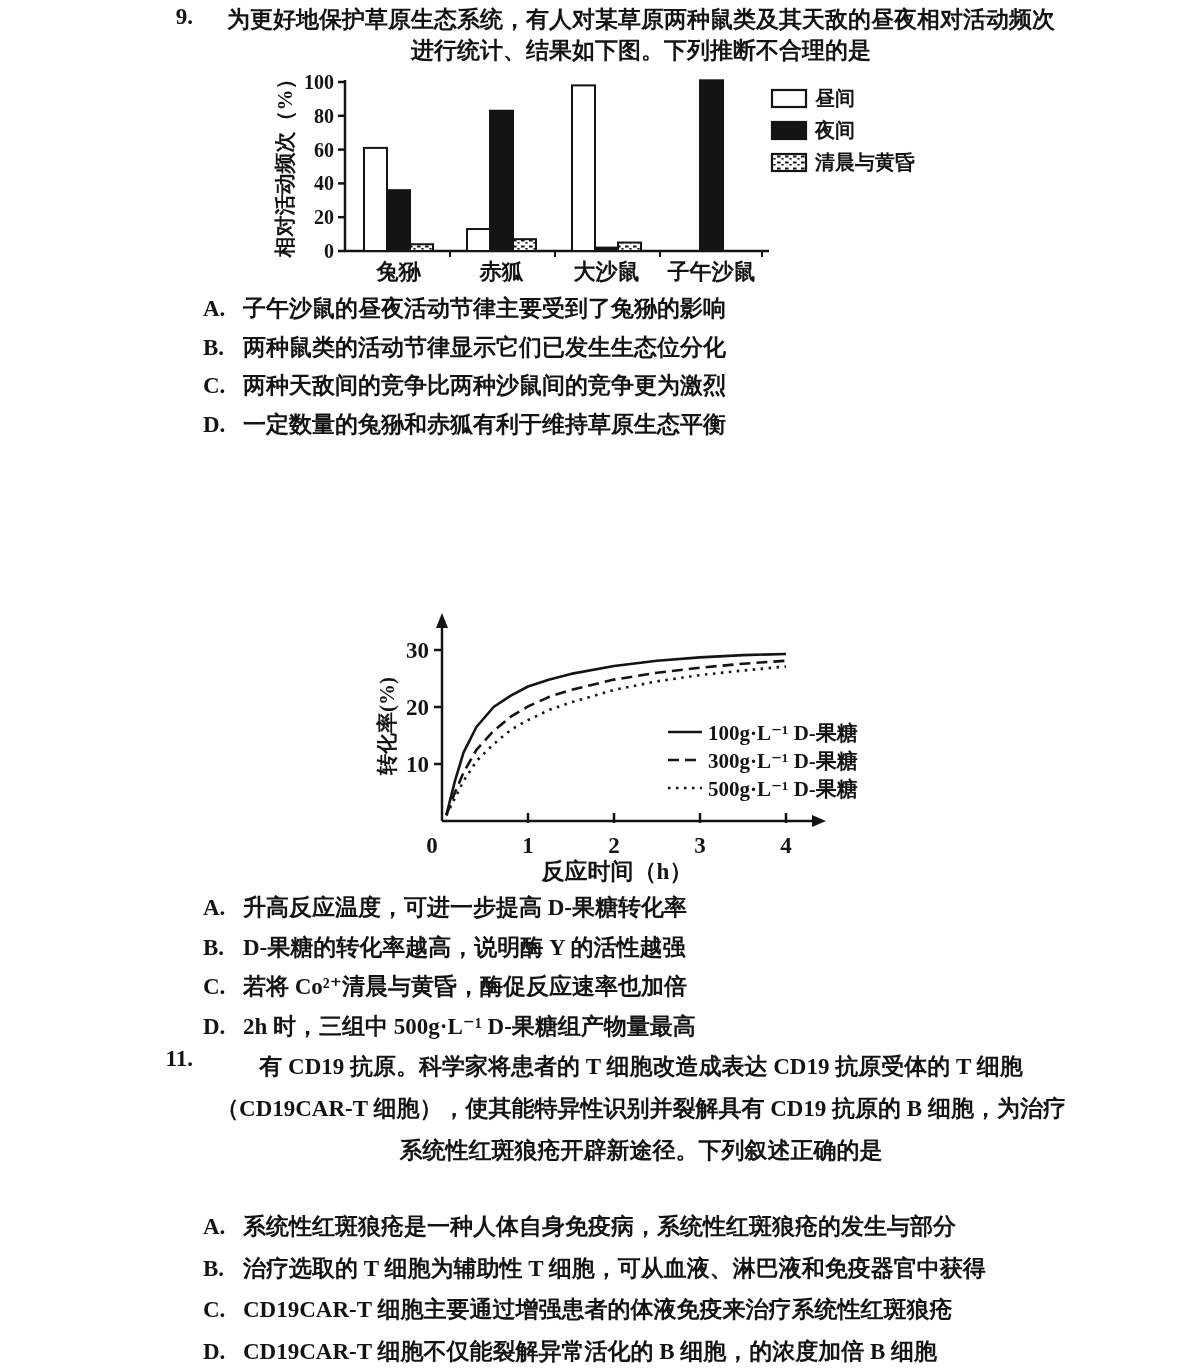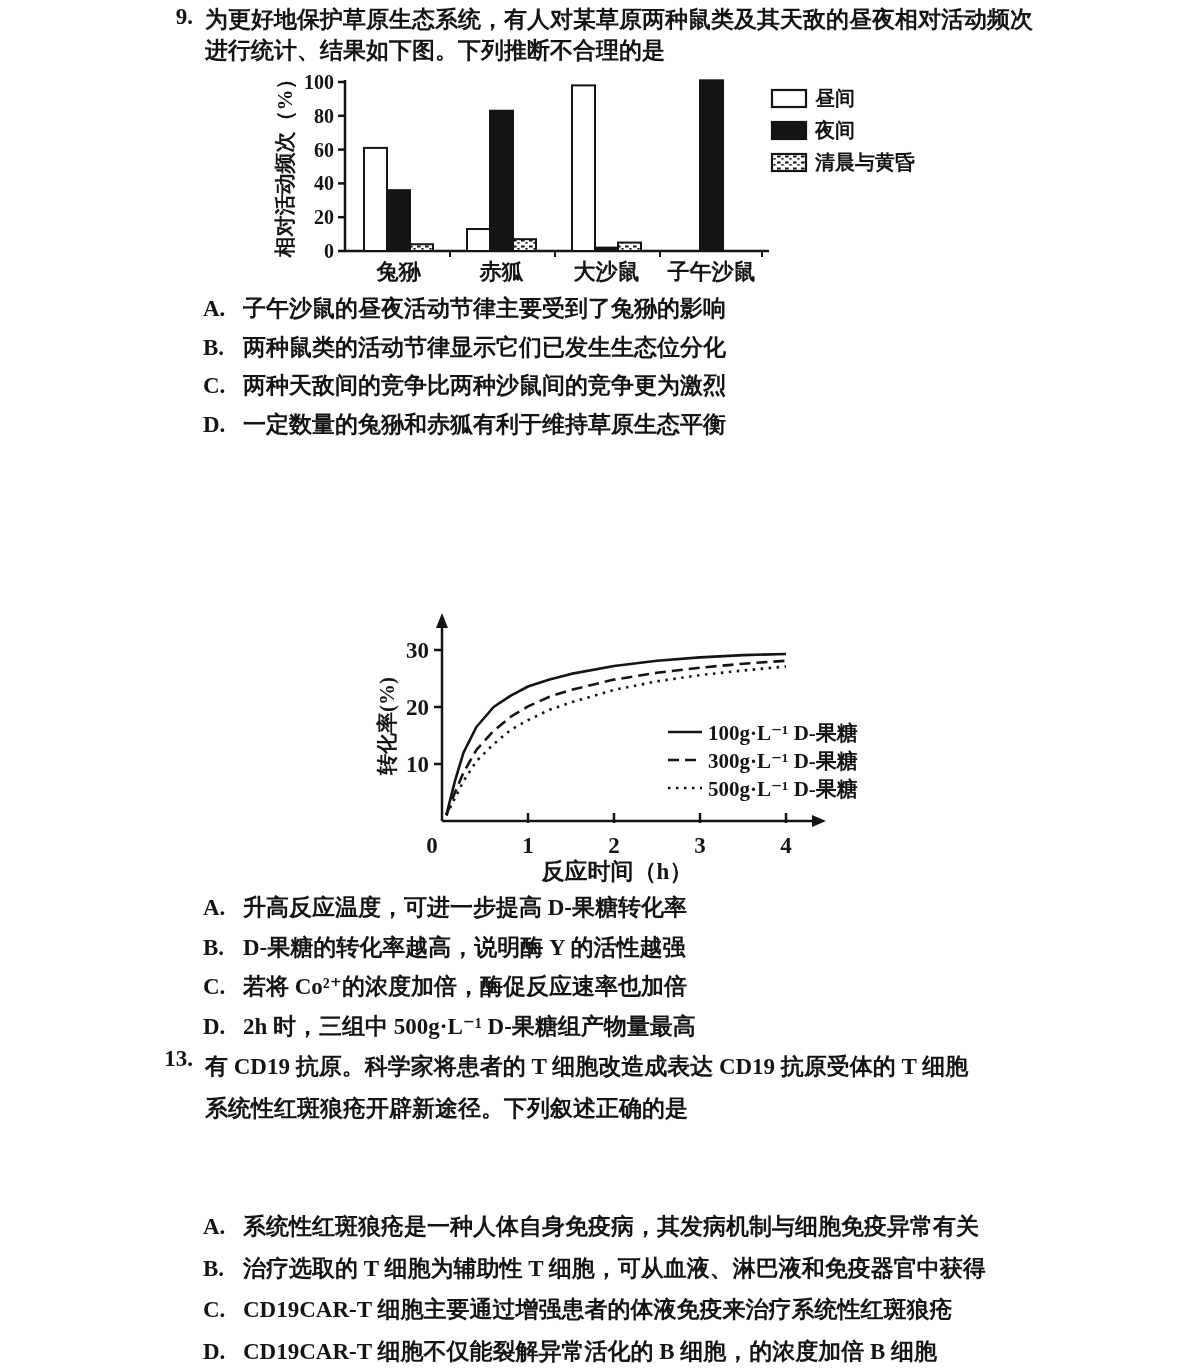--- a/index.html
+++ b/index.html
@@ -3,21 +3,21 @@
 <meta charset="utf-8">
 <style>
   html,body{margin:0;padding:0;background:#e8e8e8;}
   .page{
     position:relative;width:1190px;height:1372px;background:#ffffff;
     font-family:"Liberation Serif","DejaVu Serif",serif;
     color:#141414;font-weight:700;overflow:hidden;margin:0 auto;
   }
   .stem{position:absolute;font-size:23px;}
   .qnum{position:absolute;left:0;top:0;width:42px;text-align:right;}
-  .stem .lines{margin-left:54px;}
+  .stem .lines{text-align:center;}
   .line{white-space:nowrap;}
   .lh31 .line{height:31px;line-height:31px;}
   .lh42 .line{height:42px;line-height:42px;}
   .opts{position:absolute;left:203px;font-size:23px;}
   .opt-row{display:flex;white-space:nowrap;}
   .opts.r38 .opt-row{height:38.5px;line-height:38.5px;}
   .opts.r39 .opt-row{height:39.5px;line-height:39.5px;}
   .opts.r41 .opt-row{height:41.5px;line-height:41.5px;}
   .opt-letter{width:40px;flex:0 0 40px;}
   .fig{position:absolute;margin:0;padding:0;}
@@ -148,40 +148,41 @@
     <div class="opt-row">
       <span class="opt-letter">A.</span>
       <span class="opt-text">升高反应温度，可进一步提高 D-果糖转化率</span>
     </div>
     <div class="opt-row">
       <span class="opt-letter">B.</span>
       <span class="opt-text">D-果糖的转化率越高，说明酶 Y 的活性越强</span>
     </div>
     <div class="opt-row">
       <span class="opt-letter">C.</span>
-      <span class="opt-text">若将 Co²⁺的浓度加倍，酶促反应速率也加倍</span>
+      <span class="opt-text">若将 Co²⁺清晨与黄昏，酶促反应速率也加倍</span>
     </div>
     <div class="opt-row">
       <span class="opt-letter">D.</span>
       <span class="opt-text">2h 时，三组中 500g·L⁻¹ D-果糖组产物量最高</span>
     </div>
   </div>
 
   <div class="stem lh42" style="left:151px;top:1046px;width:980px;">
-    <div class="qnum">13.</div>
+    <div class="qnum">11.</div>
     <div class="lines">
       <div class="line">有 CD19 抗原。科学家将患者的 T 细胞改造成表达 CD19 抗原受体的 T 细胞</div>
+      <div class="line">（CD19CAR-T 细胞），使其能特异性识别并裂解具有 CD19 抗原的 B 细胞，为治疗</div>
       <div class="line">系统性红斑狼疮开辟新途径。下列叙述正确的是</div>
     </div>
   </div>
 
   <div class="opts r41" style="top:1206px;">
     <div class="opt-row">
       <span class="opt-letter">A.</span>
-      <span class="opt-text">系统性红斑狼疮是一种人体自身免疫病，其发病机制与细胞免疫异常有关</span>
+      <span class="opt-text">系统性红斑狼疮是一种人体自身免疫病，系统性红斑狼疮的发生与部分</span>
     </div>
     <div class="opt-row">
       <span class="opt-letter">B.</span>
       <span class="opt-text">治疗选取的 T 细胞为辅助性 T 细胞，可从血液、淋巴液和免疫器官中获得</span>
     </div>
     <div class="opt-row">
       <span class="opt-letter">C.</span>
       <span class="opt-text">CD19CAR-T 细胞主要通过增强患者的体液免疫来治疗系统性红斑狼疮</span>
     </div>
     <div class="opt-row">

